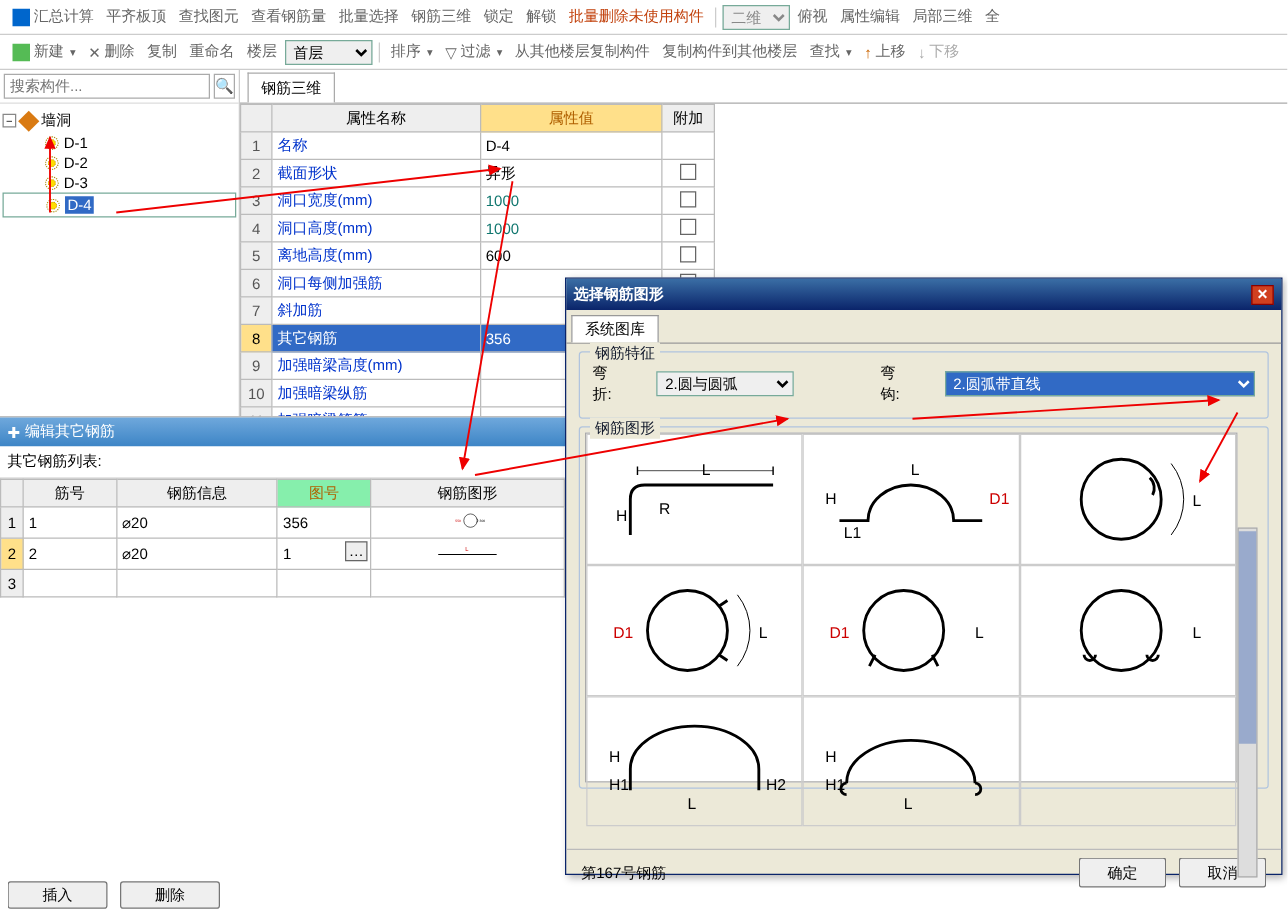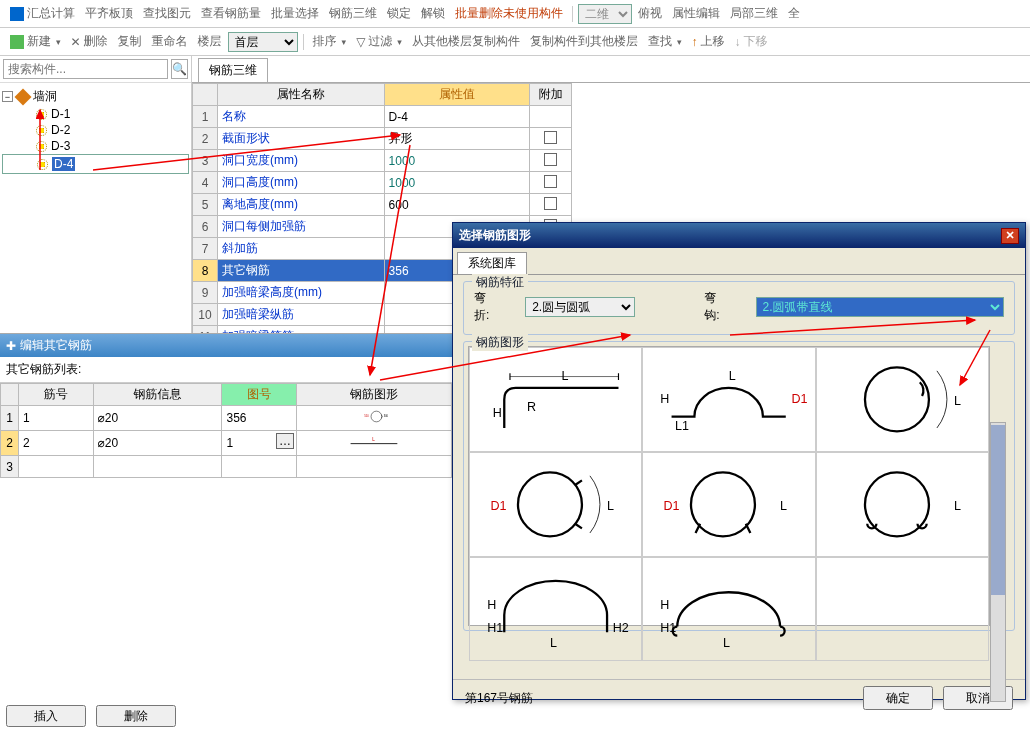--- a/index.html
+++ b/index.html
@@ -60,21 +60,21 @@
 .dlg-title{background:linear-gradient(#3a6ea5,#0a246a);color:#fff;padding:4px 6px;display:flex;justify-content:space-between;align-items:center;font-weight:bold;}
 .dlg-close{width:18px;height:16px;background:#d04020;color:#fff;display:flex;align-items:center;justify-content:center;font-size:11px;cursor:pointer;border:1px solid #800;}
 .dlg-tabs{display:flex;border-bottom:1px solid #999;padding:4px 4px 0;}
 .dlg-tab{padding:2px 10px;border:1px solid #999;border-bottom:none;background:#fff;}
 .dlg-body{padding:6px 10px;position:relative;height:calc(100% - 72px);}
 .grp{border:1px solid #b0c4de;border-radius:3px;padding:8px 10px 10px;margin-bottom:6px;position:relative;}
 .grp-title{position:absolute;top:-8px;left:8px;background:#ece9d8;padding:0 4px;color:#0f172a;}
 .grp-row{display:flex;gap:20px;align-items:center;}
 .grp-row label{margin-right:4px;}
 .sel{border:1px solid #7a9;height:20px;padding:0 2px;}
-.sel.hl{background:#316ac5;color:#5eead4;}
+.sel.hl{background:#316ac5;color:#ffffff;}
 .shape-grid{display:grid;grid-template-columns:repeat(3,1fr);grid-template-rows:repeat(3,1fr);height:280px;background:#fff;border:1px solid #aaa;}
 .shape-cell2{border:1px solid #ccc;display:flex;align-items:center;justify-content:center;}
 .sidebar-scroll{width:16px;background:#ddd;position:absolute;right:8px;top:80px;height:280px;border:1px solid #aaa;}
 .sidebar-thumb{background:#9ac;height:170px;margin-top:2px;}
 .dlg-foot{display:flex;justify-content:space-between;align-items:center;padding:6px 12px;border-top:1px solid #bbb;}
 .dlg-foot .btns{display:flex;gap:10px;}
 .dlg-foot button{width:70px;height:24px;}
 
 
 .arrow{position:absolute;pointer-events:none;}

